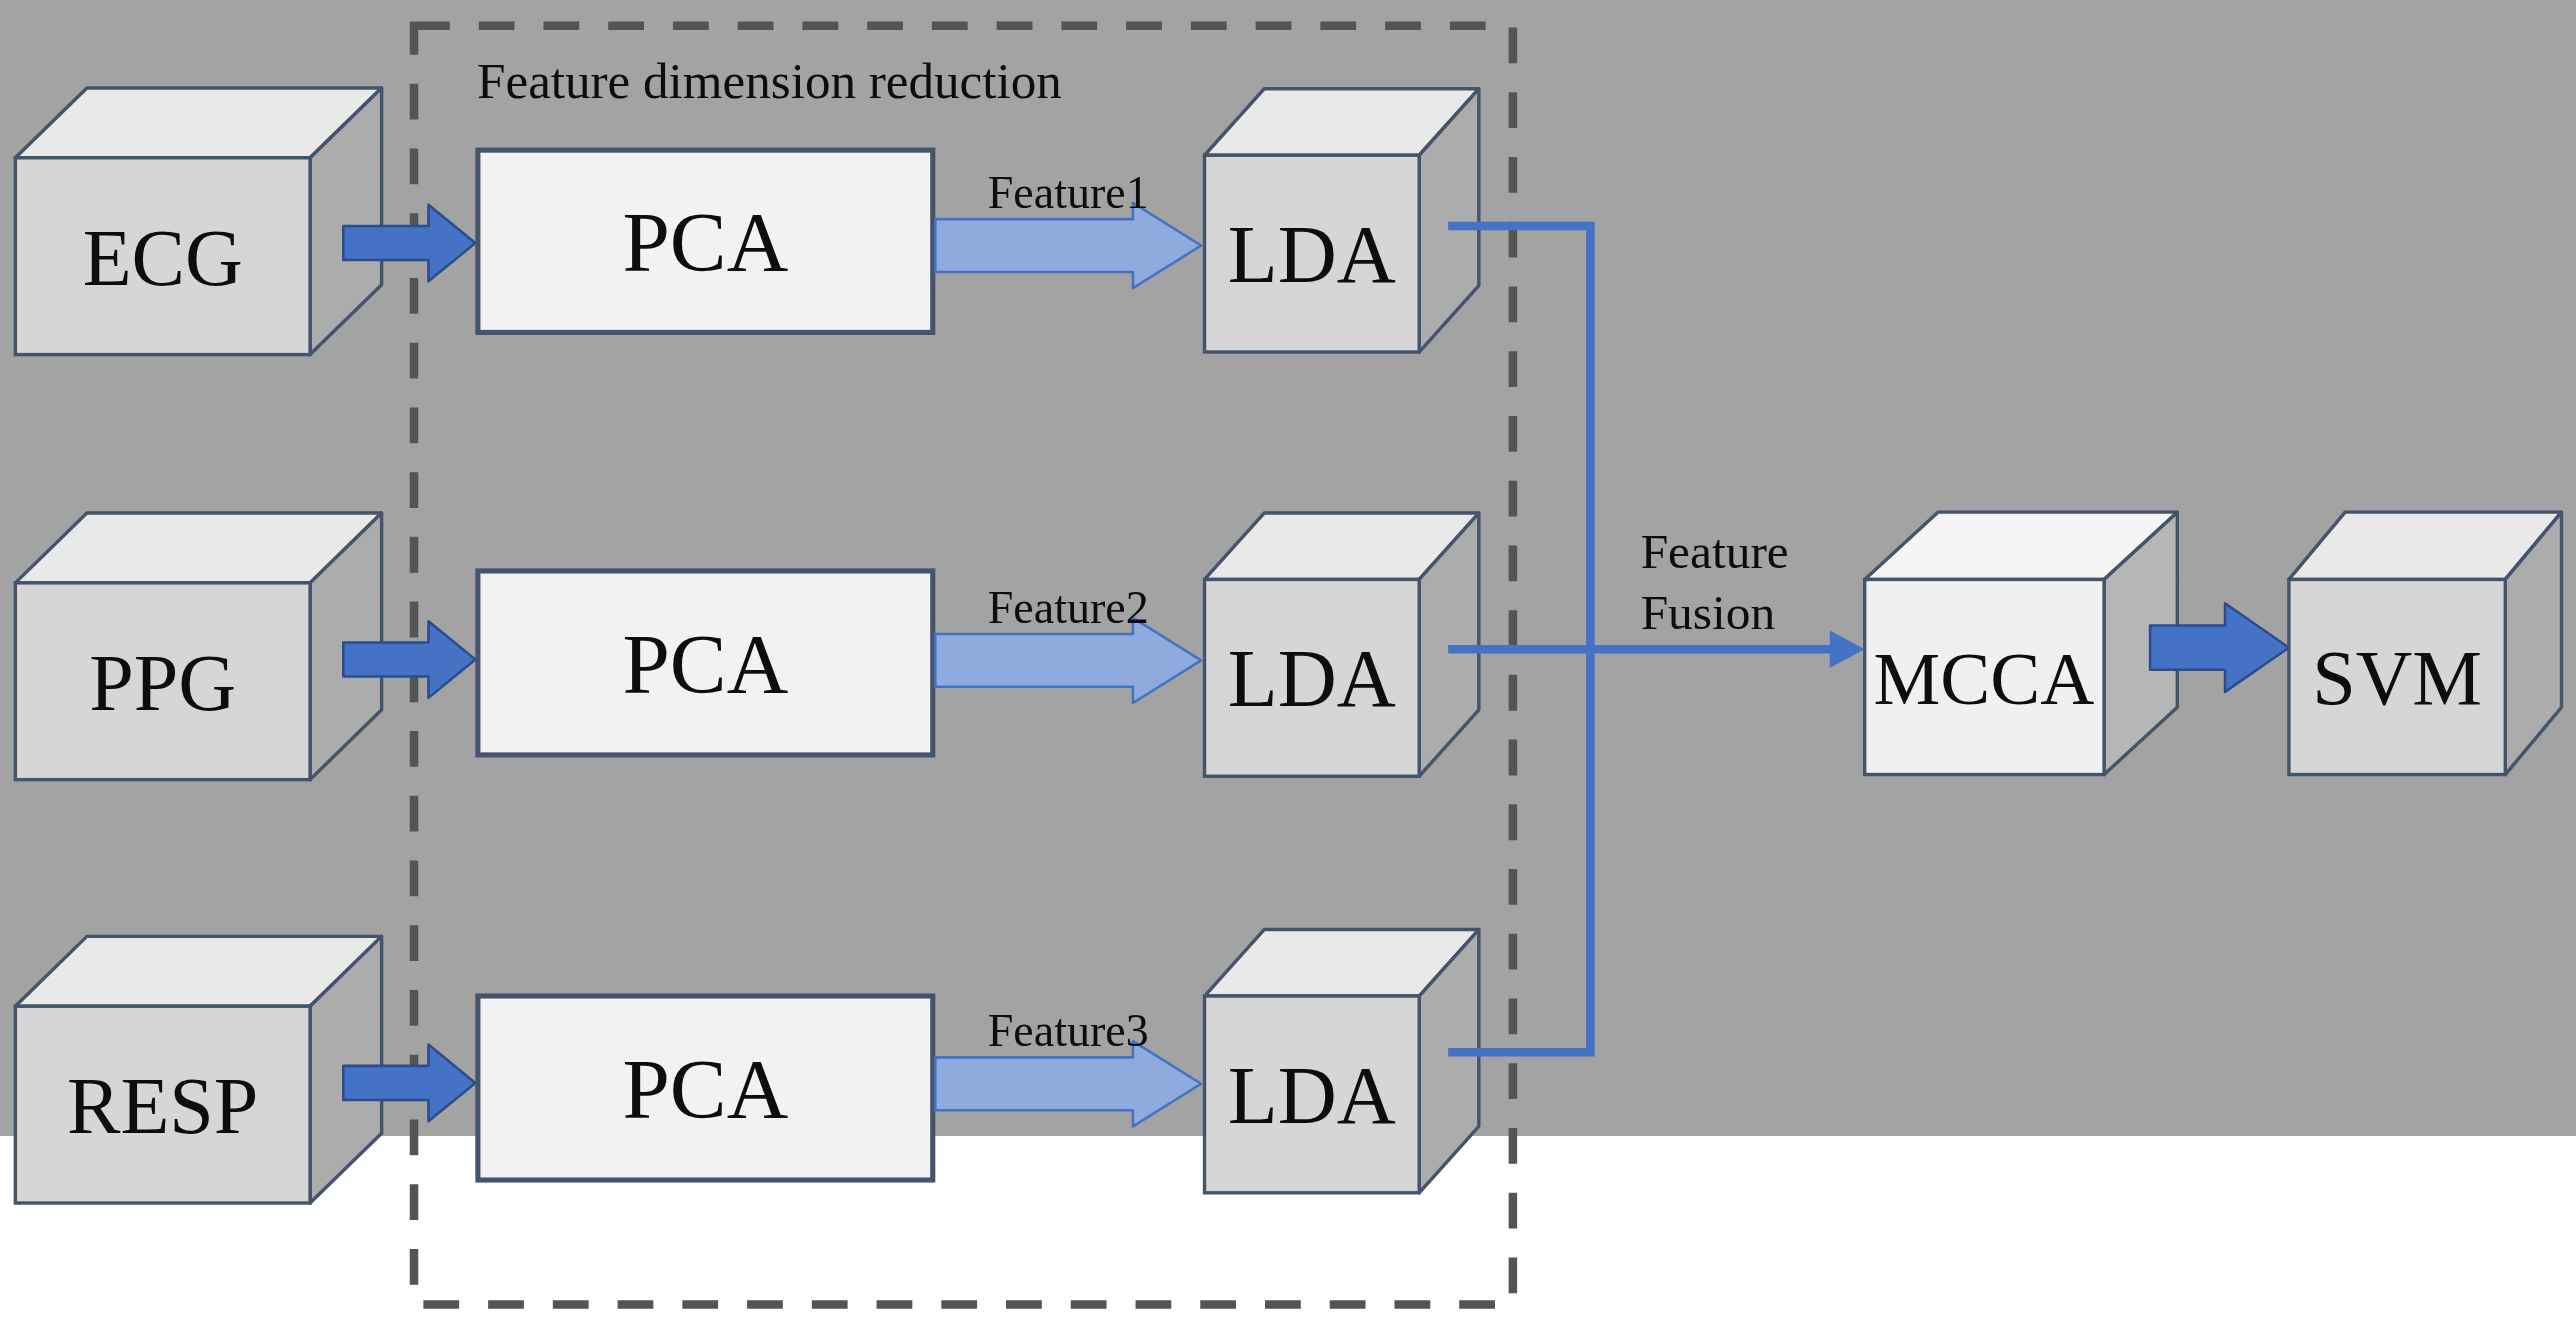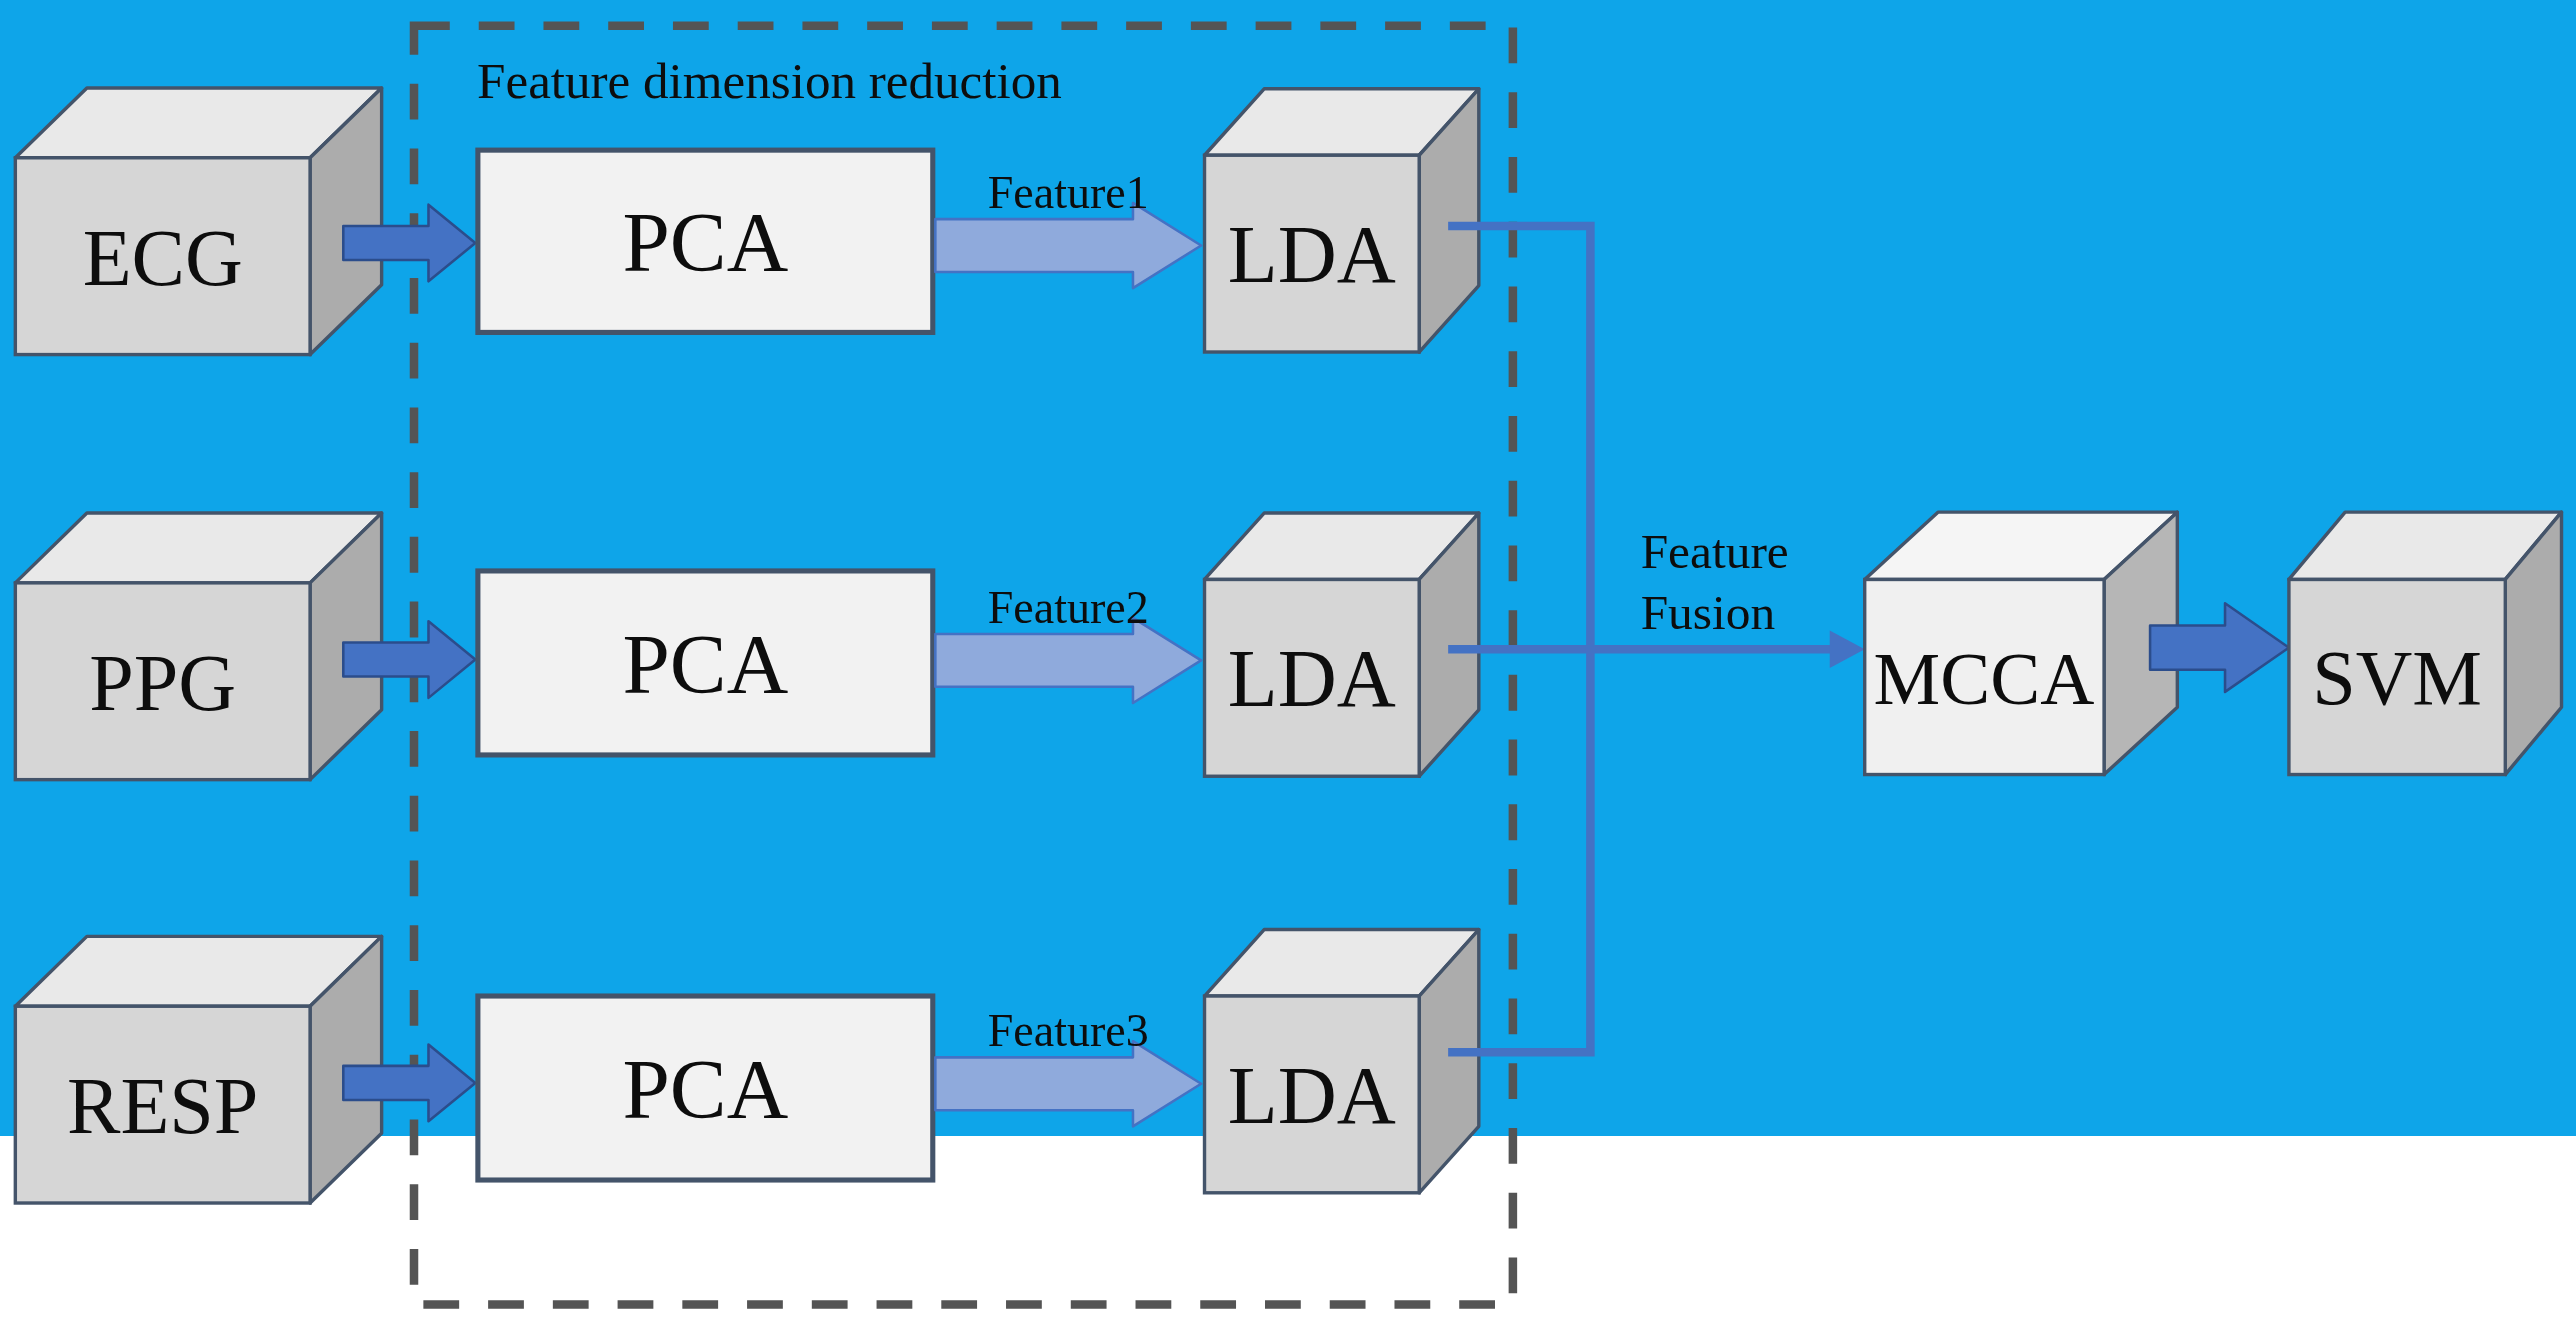--- a/index.html
+++ b/index.html
@@ -7,21 +7,21 @@
     padding: 0;
     background: #ffffff;
     width: 2576px;
     height: 1331px;
     overflow: hidden;
   }
   .stage {
     position: relative;
     width: 2576px;
     height: 1136px;
-    background: #0ea5e9;
+    background: #a3a3a3;
     font-family: "Liberation Serif", serif;
   }
   svg { display: block; }
   text {
     font-family: "Liberation Serif", serif;
     fill: #0d0d0d;
   }
   .cube-front { stroke: #44546a; stroke-width: 4; }
   .cube-top   { stroke: #44546a; stroke-width: 4; stroke-linejoin: round; }
   .cube-side  { stroke: #44546a; stroke-width: 4; stroke-linejoin: round; }

